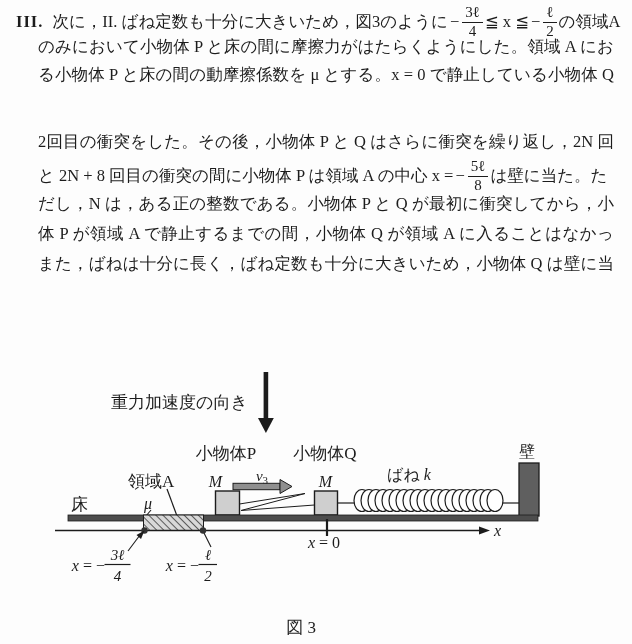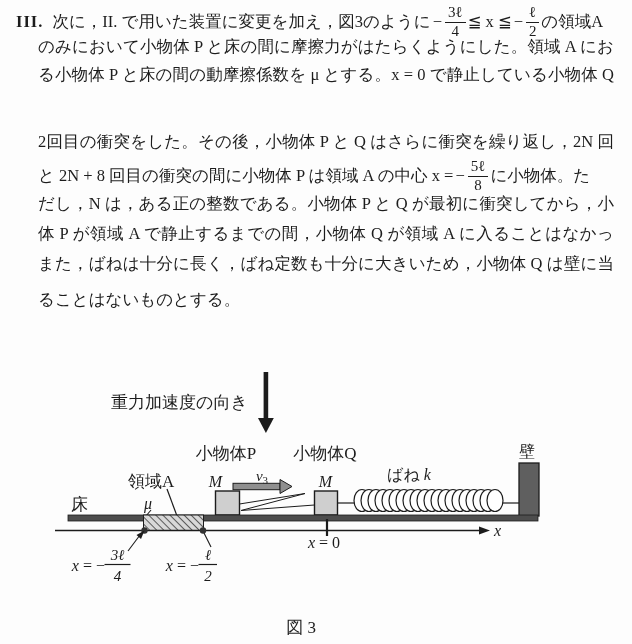--- a/index.html
+++ b/index.html
@@ -40,21 +40,21 @@
   .m16{font-size:16px;font-style:italic;}
   .m15{font-size:15px;font-style:italic;}
 </style>
 </head>
 <body>
 
 <div class="problem">
 
   <div class="line fracline first" style="top:2px">
     <span class="sec">III.</span>
-    <span>次に，II. で用いた装置に変更を加え，図3のように </span>
+    <span>次に，II. ばね定数も十分に大きいため，図3のように </span>
     <span class="neg">−</span>
     <span class="frac">
       <span class="num">3ℓ</span>
       <span class="den">4</span>
     </span>
     <span> ≦ x ≦ </span>
     <span class="neg">−</span>
     <span class="frac">
       <span class="num">ℓ</span>
       <span class="den">2</span>
@@ -66,27 +66,26 @@
   <div class="line just" style="top:65px">る小物体 P と床の間の動摩擦係数を μ とする。x = 0 で静止している小物体 Q</div>
   <div class="line just" style="top:132px">2回目の衝突をした。その後，小物体 P と Q はさらに衝突を繰り返し，2N 回目</div>
 
   <div class="line fracline" style="top:156px">
     <span>と 2N + 8 回目の衝突の間に小物体 P は領域 A の中心 x = </span>
     <span class="neg">−</span>
     <span class="frac">
       <span class="num">5ℓ</span>
       <span class="den">8</span>
     </span>
-    <span> に小物体。た</span>
+    <span> は壁に当た。た</span>
   </div>
 
   <div class="line just" style="top:194px">だし，N は，ある正の整数である。小物体 P と Q が最初に衝突してから，小物</div>
   <div class="line just" style="top:224px">体 P が領域 A で静止するまでの間，小物体 Q が領域 A に入ることはなかった。</div>
   <div class="line just" style="top:254px">また，ばねは十分に長く，ばね定数も十分に大きいため，小物体 Q は壁に当た</div>
-  <div class="line" style="top:290px">ることはないものとする。</div>
 </div>
 
 <svg width="632" height="284" viewBox="0 0 632 284">
 
   <text class="jp17" x="111" y="48">重力加速度の向き</text>
   <g>
     <rect x="263.6" y="12" width="4.6" height="48" fill="var(--ink)"></rect>
     <polygon points="258,58 273.8,58 265.9,73" fill="var(--ink)"></polygon>
   </g>
 

